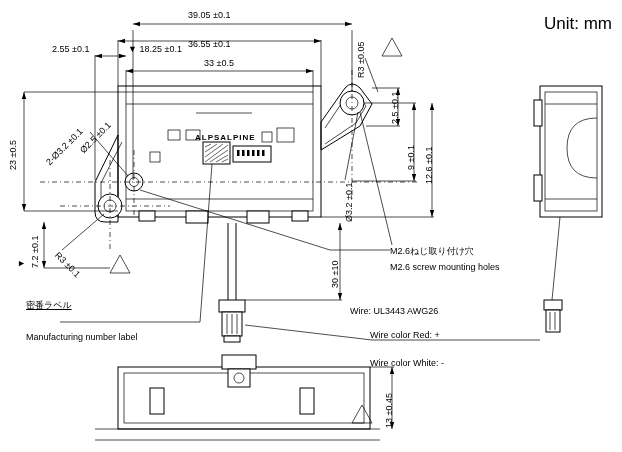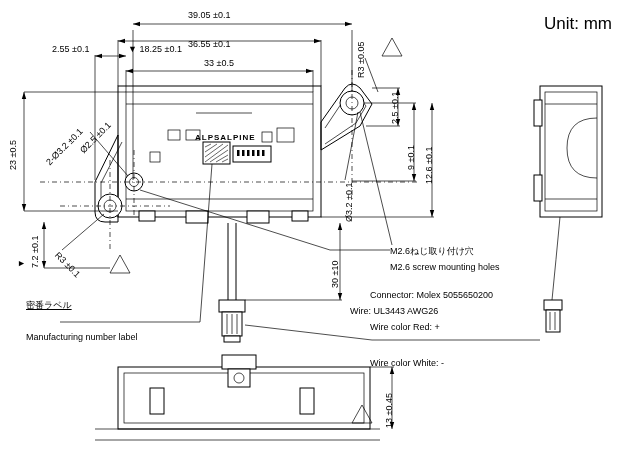--- a/index.html
+++ b/index.html
@@ -303,18 +303,17 @@
   </div>
 
   <div class="lbl sm" style="left:195px;top:106px;letter-spacing:1px;font-weight:bold;margin-top:27px;">ALPSALPINE</div>
 
   <div class="lbl" style="left:390px;top:246px;">M2.6ねじ取り付け穴</div>
   <div class="lbl" style="left:390px;top:262px;">M2.6 screw mounting holes</div>
 
   <div class="lbl" style="left:26px;top:300px;text-decoration:underline;">密番ラベル</div>
   <div class="lbl" style="left:26px;top:332px;text-align:center;">Manufacturing number label</div>
 
-  <div class="lbl" style="left:370px;top:290px;">Connector: Molex 5055650200</div>
   <div class="lbl" style="left:350px;top:306px;">Wire: UL3443 AWG26</div>
-  <div class="lbl" style="left:370px;top:322px;">Wire color Red: +</div>
+  <div class="lbl" style="left:370px;top:330px;">Wire color Red: +</div>
   <div class="lbl" style="left:370px;top:338px;margin-top:20px;">Wire color White: -</div>
 
 </div>
 
 </body></html>

